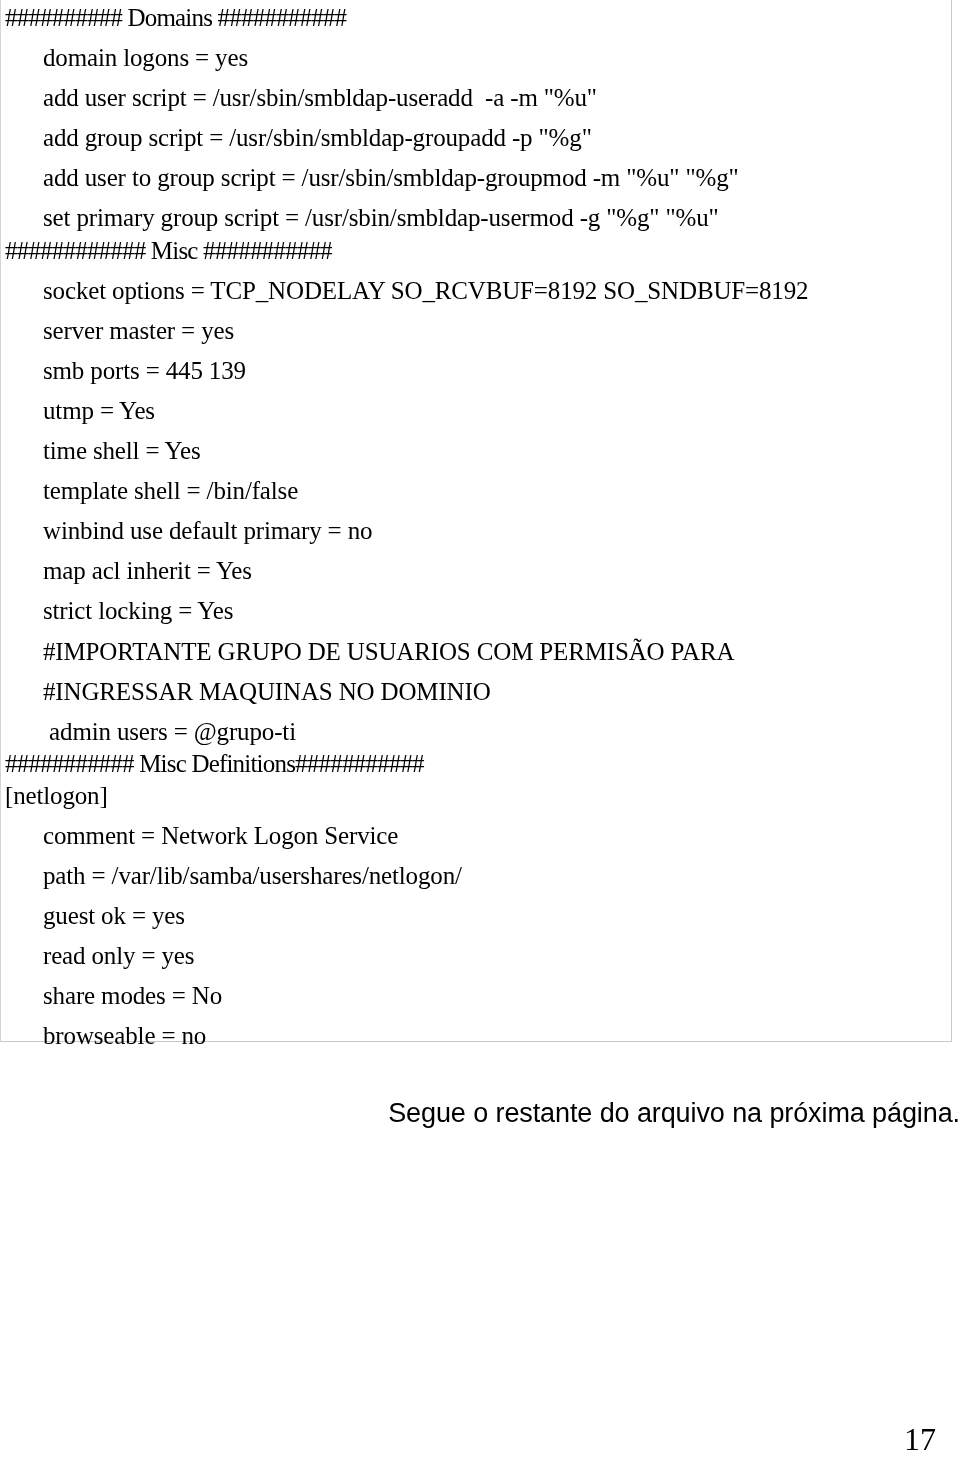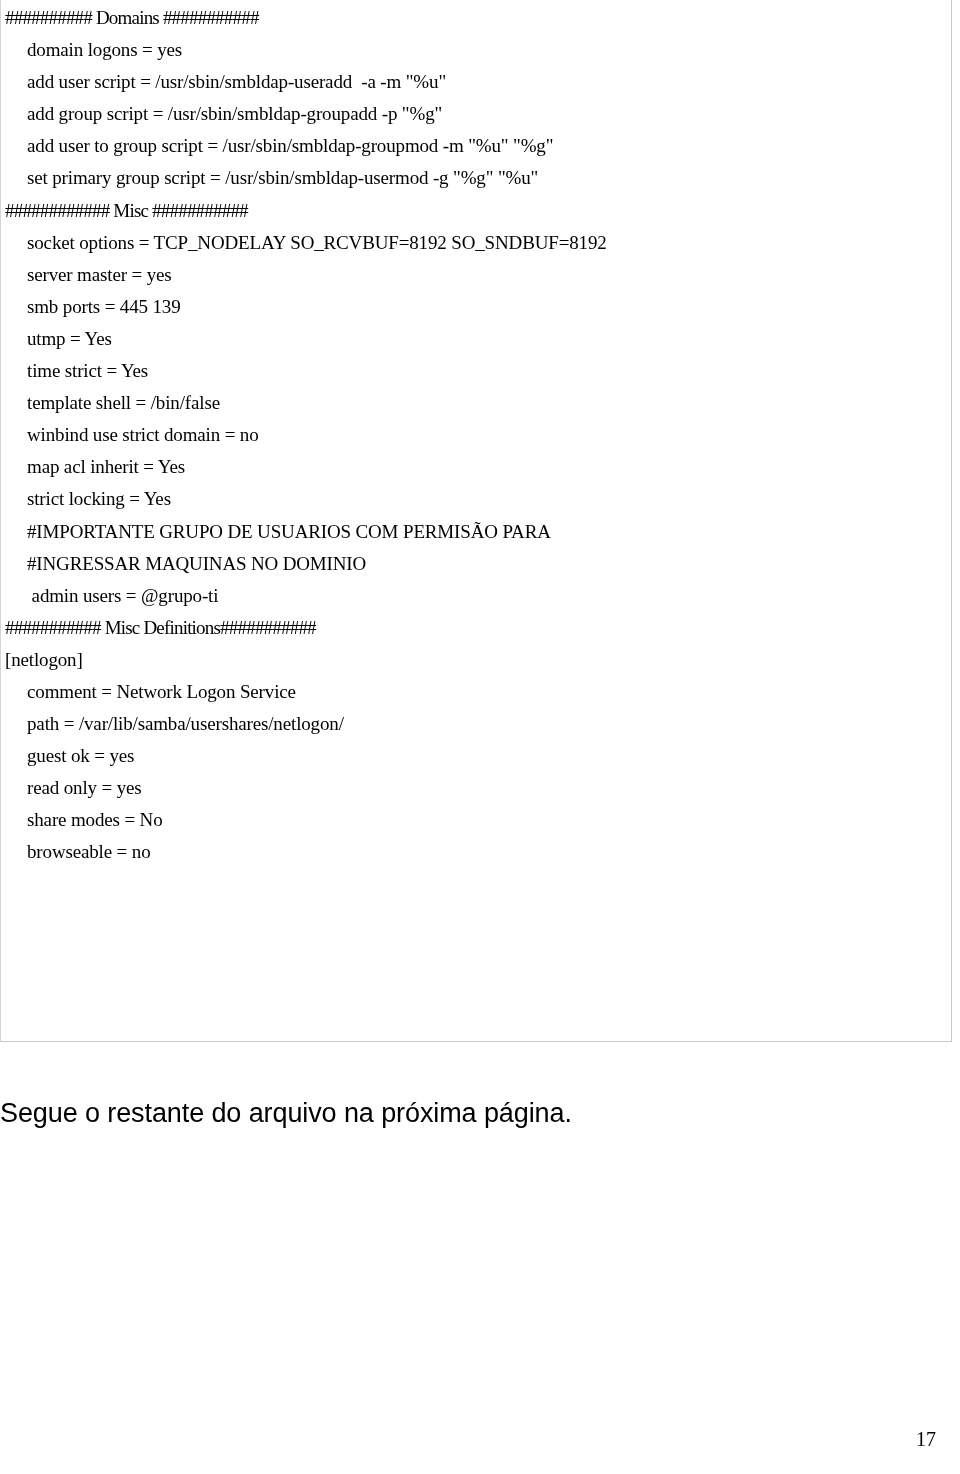--- a/index.html
+++ b/index.html
@@ -26,81 +26,81 @@
     box-sizing: border-box;
     border-right: 1px solid #c9c9c9;
     border-bottom: 1px solid #c9c9c9;
     border-left: 1px solid #d5d5d5;
     background: #ffffff;
     padding-top: 2px;
   }
 
   .cfg-line {
     font-family: "Liberation Serif", "DejaVu Serif", serif;
-    font-size: 19px;
+    font-size: 25px;
     line-height: 32.1px;
     height: 32.1px;
     white-space: pre;
     color: #000000;
     letter-spacing: -0.15px;
     padding-left: 4px;
   }
 
   
   .lvl0 { padding-left: 4px; }
-  .lvl1 { padding-left: 26px; }
+  .lvl1 { padding-left: 42px; margin-top: 8px; }
 
   
   .hashline {
     letter-spacing: -0.8px;
   }
 
   
   #footer-note {
     position: absolute;
     left: 0;
     top: 1096px;
     width: 960px;
-    text-align: left;
+    text-align: right;
     font-family: "Liberation Sans", "DejaVu Sans", sans-serif;
     font-size: 27px;
     line-height: 34px;
     color: #000000;
     letter-spacing: -0.1px;
   }
 
   
   #page-number {
     position: absolute;
     right: 24px;
     top: 1425px;
     font-family: "Liberation Serif", "DejaVu Serif", serif;
-    font-size: 20px;
+    font-size: 32px;
     line-height: 28px;
     color: #000000;
   }
 </style>
 </head>
 <body>
 
 <div id="config-block">
     <div class="cfg-line lvl0 hashline">########## Domains ###########</div>
     <div class="cfg-line lvl1">domain logons = yes</div>
     <div class="cfg-line lvl1">add user script = /usr/sbin/smbldap-useradd  -a -m "%u"</div>
     <div class="cfg-line lvl1">add group script = /usr/sbin/smbldap-groupadd -p "%g"</div>
     <div class="cfg-line lvl1">add user to group script = /usr/sbin/smbldap-groupmod -m "%u" "%g"</div>
     <div class="cfg-line lvl1">set primary group script = /usr/sbin/smbldap-usermod -g "%g" "%u"</div>
     <div class="cfg-line lvl0 hashline">############ Misc ###########</div>
     <div class="cfg-line lvl1">socket options = TCP_NODELAY SO_RCVBUF=8192 SO_SNDBUF=8192</div>
     <div class="cfg-line lvl1">server master = yes</div>
     <div class="cfg-line lvl1">smb ports = 445 139</div>
     <div class="cfg-line lvl1">utmp = Yes</div>
-    <div class="cfg-line lvl1">time strict = Yes</div>
+    <div class="cfg-line lvl1">time shell = Yes</div>
     <div class="cfg-line lvl1">template shell = /bin/false</div>
-    <div class="cfg-line lvl1">winbind use strict domain = no</div>
+    <div class="cfg-line lvl1">winbind use default primary = no</div>
     <div class="cfg-line lvl1">map acl inherit = Yes</div>
     <div class="cfg-line lvl1">strict locking = Yes</div>
     <div class="cfg-line lvl1">#IMPORTANTE GRUPO DE USUARIOS COM PERMISÃO PARA</div>
     <div class="cfg-line lvl1">#INGRESSAR MAQUINAS NO DOMINIO</div>
     <div class="cfg-line lvl1"> admin users = @grupo-ti</div>
     <div class="cfg-line lvl0 hashline">########### Misc Definitions###########</div>
     <div class="cfg-line lvl0">[netlogon]</div>
     <div class="cfg-line lvl1">comment = Network Logon Service</div>
     <div class="cfg-line lvl1">path = /var/lib/samba/usershares/netlogon/</div>
     <div class="cfg-line lvl1">guest ok = yes</div>

